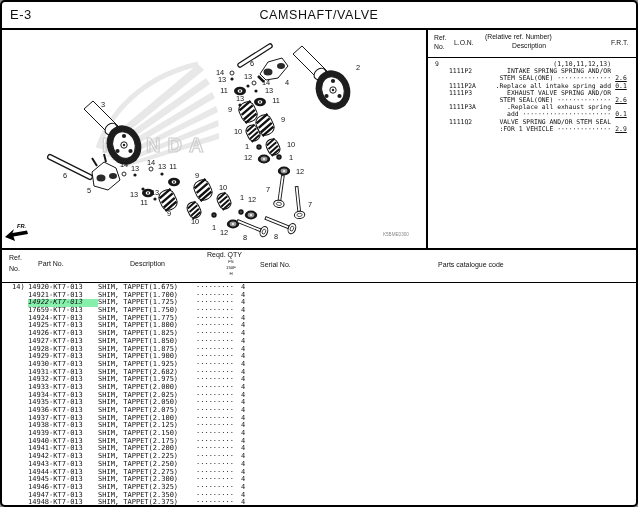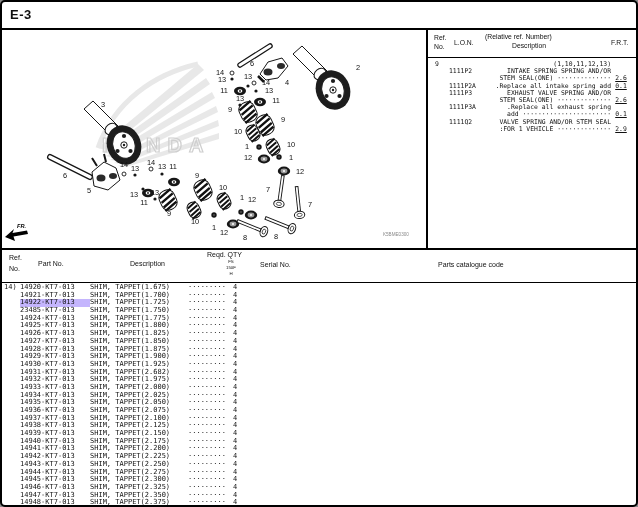--- a/index.html
+++ b/index.html
@@ -1,21 +1,21 @@
 <!DOCTYPE html>
 <html><head>
 <meta charset="utf-8">
 <style>
   html,body{margin:0;padding:0;background:#888;}
   .page{position:relative;width:638px;height:507px;background:#fff;border:2px solid #000;
         border-radius:5px;box-sizing:border-box;overflow:hidden;
         font-family:"Liberation Sans",sans-serif;color:#111;}
   
   .header{position:absolute;top:0;left:0;right:0;height:26px;border-bottom:2px solid #000;}
-  .page-code{position:absolute;left:8px;top:5px;font-size:13px;font-weight:bold;letter-spacing:.5px;}
+  .page-code{position:absolute;left:8px;top:5px;font-size:13px;font-weight:normal;letter-spacing:.5px;}
   .page-title{position:absolute;left:0;right:0;top:6px;text-align:center;font-size:12.5px;letter-spacing:.6px;}
   
   .diagram{position:absolute;left:0;top:28px;width:424px;height:218px;}
   .diagram svg{display:block;}
   .callouts text{font-family:"Liberation Sans",sans-serif;font-size:7.4px;fill:#111;text-anchor:middle;}
   
   .ref-panel{position:absolute;left:424px;top:28px;right:0;height:218px;border-left:2px solid #000;box-sizing:border-box;}
   .rp-hdr{position:relative;height:27px;border-bottom:1.2px solid #000;font-size:6.8px;}
   .rp-hdr span{position:absolute;white-space:nowrap;}
   .rp-ref1{left:6px;top:4px;}  .rp-ref2{left:6px;top:13px;}
@@ -37,34 +37,35 @@
   .ph-ref1{left:7px;top:4px;} .ph-ref2{left:7px;top:15px;}
   .ph-part{left:36px;top:10px;}
   .ph-desc{left:128px;top:10px;}
   .ph-qty{left:205px;top:1px;}
   .ph-qty-sub{left:213px;top:9px;width:32px;text-align:center;font-size:4.4px;line-height:6px;}
   .ph-serial{left:258px;top:11px;}
   .ph-cat{left:436px;top:11px;}
   .pt-rows{position:absolute;top:34px;left:0;right:0;font-family:"DejaVu Sans Mono",monospace;
            font-size:7px;line-height:7.68px;}
   .p-row{display:flex;white-space:pre;}
-  .c-ref{width:16px;flex:none;padding-left:2px;}
+  .c-ref{width:16px;flex:none;padding-left:10px;}
   .c-part{width:70px;flex:none;}
-  .c-part.hl{background:#c4b5fd;}
+  .c-part.hl{background:#86efac;font-style:italic;}
   .c-desc{width:98px;flex:none;}
   .c-dots{width:40px;flex:none;}
   .c-qty{width:14px;flex:none;text-align:center;}
 </style>
 </head>
 <body>
 
 <div class="page">
 
   <div class="header">
     <span class="page-code">E-3</span>
+    <span class="page-title">CAMSHAFT/VALVE</span>
   </div>
 
   <div class="diagram">
     <svg viewBox="0 0 424 218" width="424" height="218" xmlns="http://www.w3.org/2000/svg">
       <defs>
         <g id="spr-lg">
           <rect x="-8" y="-10" width="16" height="20" rx="7" fill="#fff" stroke="#111" stroke-width="1"></rect>
           <path d="M-7,-5 L7,-9 M-7,0 L7,-4 M-7,5 L7,1 M-7,9 L7,5" stroke="#111" stroke-width="2.4" fill="none"></path>
         </g>
         <g id="spr-sm">
@@ -282,21 +283,21 @@
           <div>150F</div>
           <div>H</div>
         </span>
       <span class="ph-serial">Serial No.</span>
       <span class="ph-cat">Parts catalogue code</span>
     </div>
     <div class="pt-rows" id="parts-rows">
         <div class="p-row"><span class="c-ref">14)</span><span class="c-part">14920-KT7-013</span><span class="c-desc">SHIM, TAPPET(1.675)</span><span class="c-dots">·········</span><span class="c-qty">4</span></div>
         <div class="p-row"><span class="c-ref"></span><span class="c-part">14921-KT7-013</span><span class="c-desc">SHIM, TAPPET(1.700)</span><span class="c-dots">·········</span><span class="c-qty">4</span></div>
         <div class="p-row"><span class="c-ref"></span><span class="c-part hl">14922-KT7-013</span><span class="c-desc">SHIM, TAPPET(1.725)</span><span class="c-dots">·········</span><span class="c-qty">4</span></div>
-        <div class="p-row"><span class="c-ref"></span><span class="c-part">23485-KT7-013</span><span class="c-desc">SHIM, TAPPET(1.750)</span><span class="c-dots">·········</span><span class="c-qty">4</span></div>
+        <div class="p-row"><span class="c-ref"></span><span class="c-part">17659-KT7-013</span><span class="c-desc">SHIM, TAPPET(1.750)</span><span class="c-dots">·········</span><span class="c-qty">4</span></div>
         <div class="p-row"><span class="c-ref"></span><span class="c-part">14924-KT7-013</span><span class="c-desc">SHIM, TAPPET(1.775)</span><span class="c-dots">·········</span><span class="c-qty">4</span></div>
         <div class="p-row"><span class="c-ref"></span><span class="c-part">14925-KT7-013</span><span class="c-desc">SHIM, TAPPET(1.800)</span><span class="c-dots">·········</span><span class="c-qty">4</span></div>
         <div class="p-row"><span class="c-ref"></span><span class="c-part">14926-KT7-013</span><span class="c-desc">SHIM, TAPPET(1.825)</span><span class="c-dots">·········</span><span class="c-qty">4</span></div>
         <div class="p-row"><span class="c-ref"></span><span class="c-part">14927-KT7-013</span><span class="c-desc">SHIM, TAPPET(1.850)</span><span class="c-dots">·········</span><span class="c-qty">4</span></div>
         <div class="p-row"><span class="c-ref"></span><span class="c-part">14928-KT7-013</span><span class="c-desc">SHIM, TAPPET(1.875)</span><span class="c-dots">·········</span><span class="c-qty">4</span></div>
         <div class="p-row"><span class="c-ref"></span><span class="c-part">14929-KT7-013</span><span class="c-desc">SHIM, TAPPET(1.900)</span><span class="c-dots">·········</span><span class="c-qty">4</span></div>
         <div class="p-row"><span class="c-ref"></span><span class="c-part">14930-KT7-013</span><span class="c-desc">SHIM, TAPPET(1.925)</span><span class="c-dots">·········</span><span class="c-qty">4</span></div>
         <div class="p-row"><span class="c-ref"></span><span class="c-part">14931-KT7-013</span><span class="c-desc">SHIM, TAPPET(2.682)</span><span class="c-dots">·········</span><span class="c-qty">4</span></div>
         <div class="p-row"><span class="c-ref"></span><span class="c-part">14932-KT7-013</span><span class="c-desc">SHIM, TAPPET(1.975)</span><span class="c-dots">·········</span><span class="c-qty">4</span></div>
         <div class="p-row"><span class="c-ref"></span><span class="c-part">14933-KT7-013</span><span class="c-desc">SHIM, TAPPET(2.000)</span><span class="c-dots">·········</span><span class="c-qty">4</span></div>

